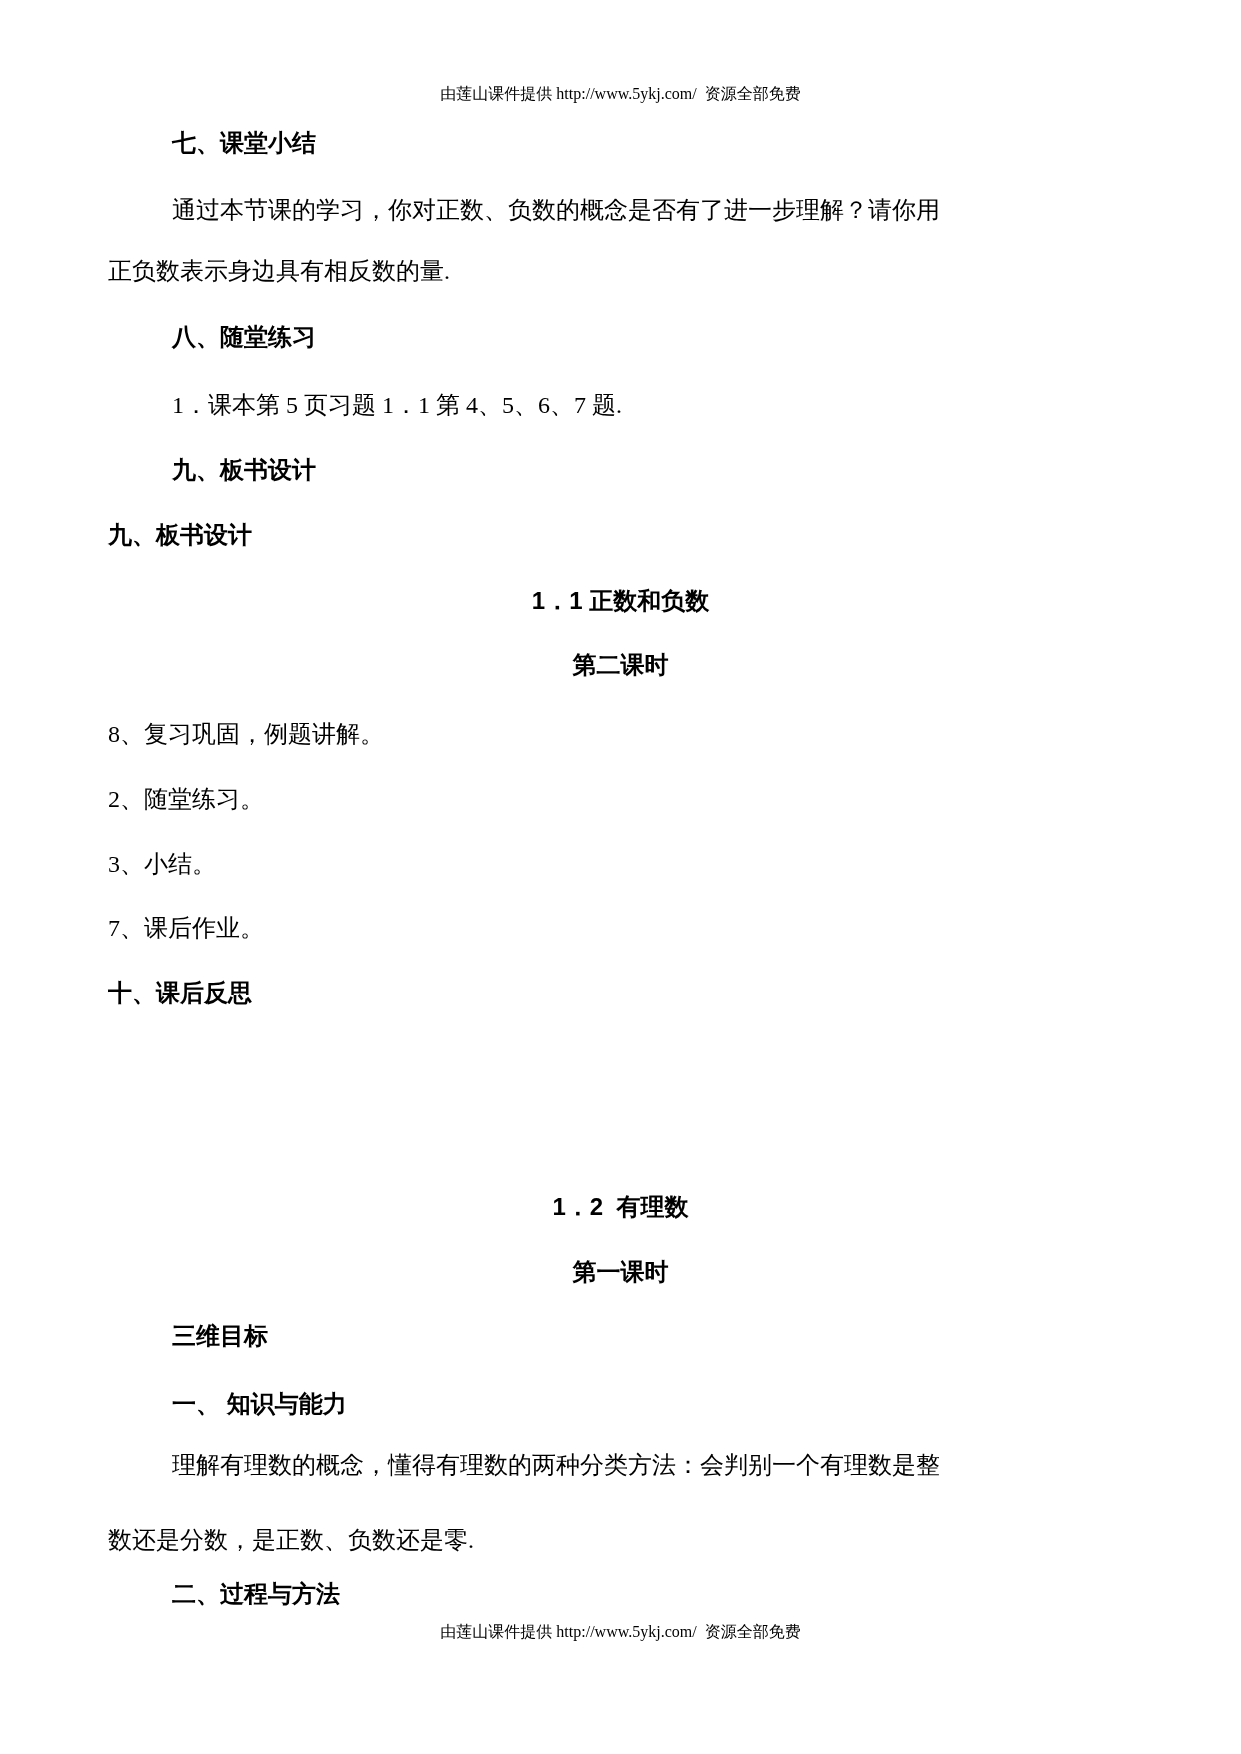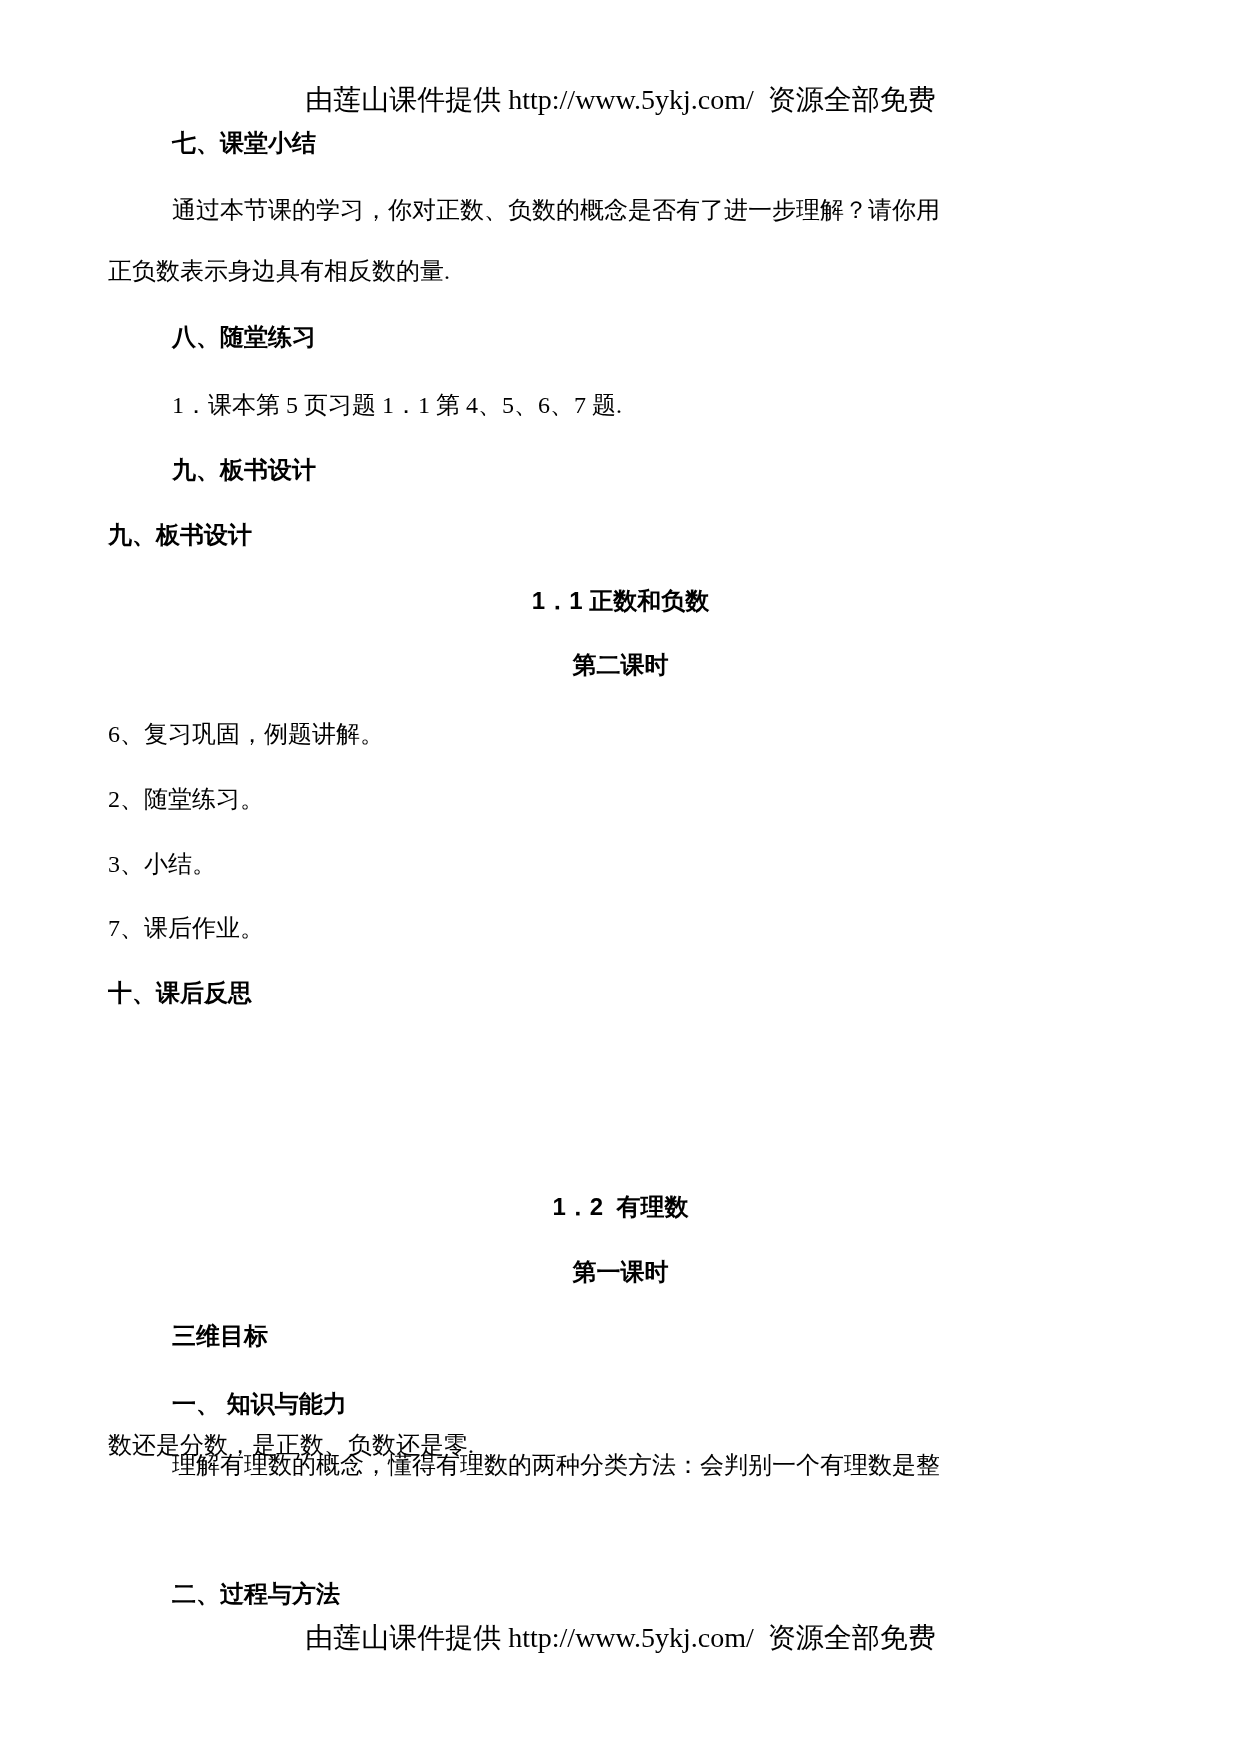--- a/index.html
+++ b/index.html
@@ -28,21 +28,21 @@
     font-weight: bold;
   }
   .ctr {
     left: 0;
     width: 100%;
     text-align: center;
   }
   .m   { left: 108px; }
   .ind { left: 172px; }
   .small {
-    font-size: 28px;
+    font-size: 16px;
   }
 </style>
 </head>
 <body>
 
 <div class="page">
 
   <div class="ln ctr small" style="top:86px">由莲山课件提供 http://www.5ykj.com/  资源全部免费</div>
 
   <div class="ln hd ind" style="top:131px">七、课堂小结</div>
@@ -56,39 +56,39 @@
   <div class="ln ind" style="top:393px">1．课本第 5 页习题 1．1 第 4、5、6、7 题.</div>
 
   <div class="ln hd ind" style="top:458px">九、板书设计</div>
 
   <div class="ln hd m" style="top:523px">九、板书设计</div>
 
   <div class="ln hd ctr" style="top:589px">1．1 正数和负数</div>
 
   <div class="ln hd ctr" style="top:653px">第二课时</div>
 
-  <div class="ln m" style="top:722px">6、复习巩固，例题讲解。</div>
+  <div class="ln m" style="top:722px">8、复习巩固，例题讲解。</div>
 
   <div class="ln m" style="top:787px">2、随堂练习。</div>
 
   <div class="ln m" style="top:852px">3、小结。</div>
 
   <div class="ln m" style="top:916px">7、课后作业。</div>
 
   <div class="ln hd m" style="top:981px">十、课后反思</div>
 
   <div class="ln hd ctr" style="top:1195px">1．2  有理数</div>
 
   <div class="ln hd ctr" style="top:1260px">第一课时</div>
 
   <div class="ln hd ind" style="top:1324px">三维目标</div>
 
   <div class="ln hd ind" style="top:1392px">一、 知识与能力</div>
 
   <div class="ln ind" style="top:1453px">理解有理数的概念，懂得有理数的两种分类方法：会判别一个有理数是整</div>
 
-  <div class="ln m" style="top:1433px">数还是分数，是正数、负数还是零.</div>
+  <div class="ln m" style="top:1528px">数还是分数，是正数、负数还是零.</div>
 
   <div class="ln hd ind" style="top:1582px">二、过程与方法</div>
 
   <div class="ln ctr small" style="top:1624px">由莲山课件提供 http://www.5ykj.com/  资源全部免费</div>
 
 </div>
 
 </body></html>

